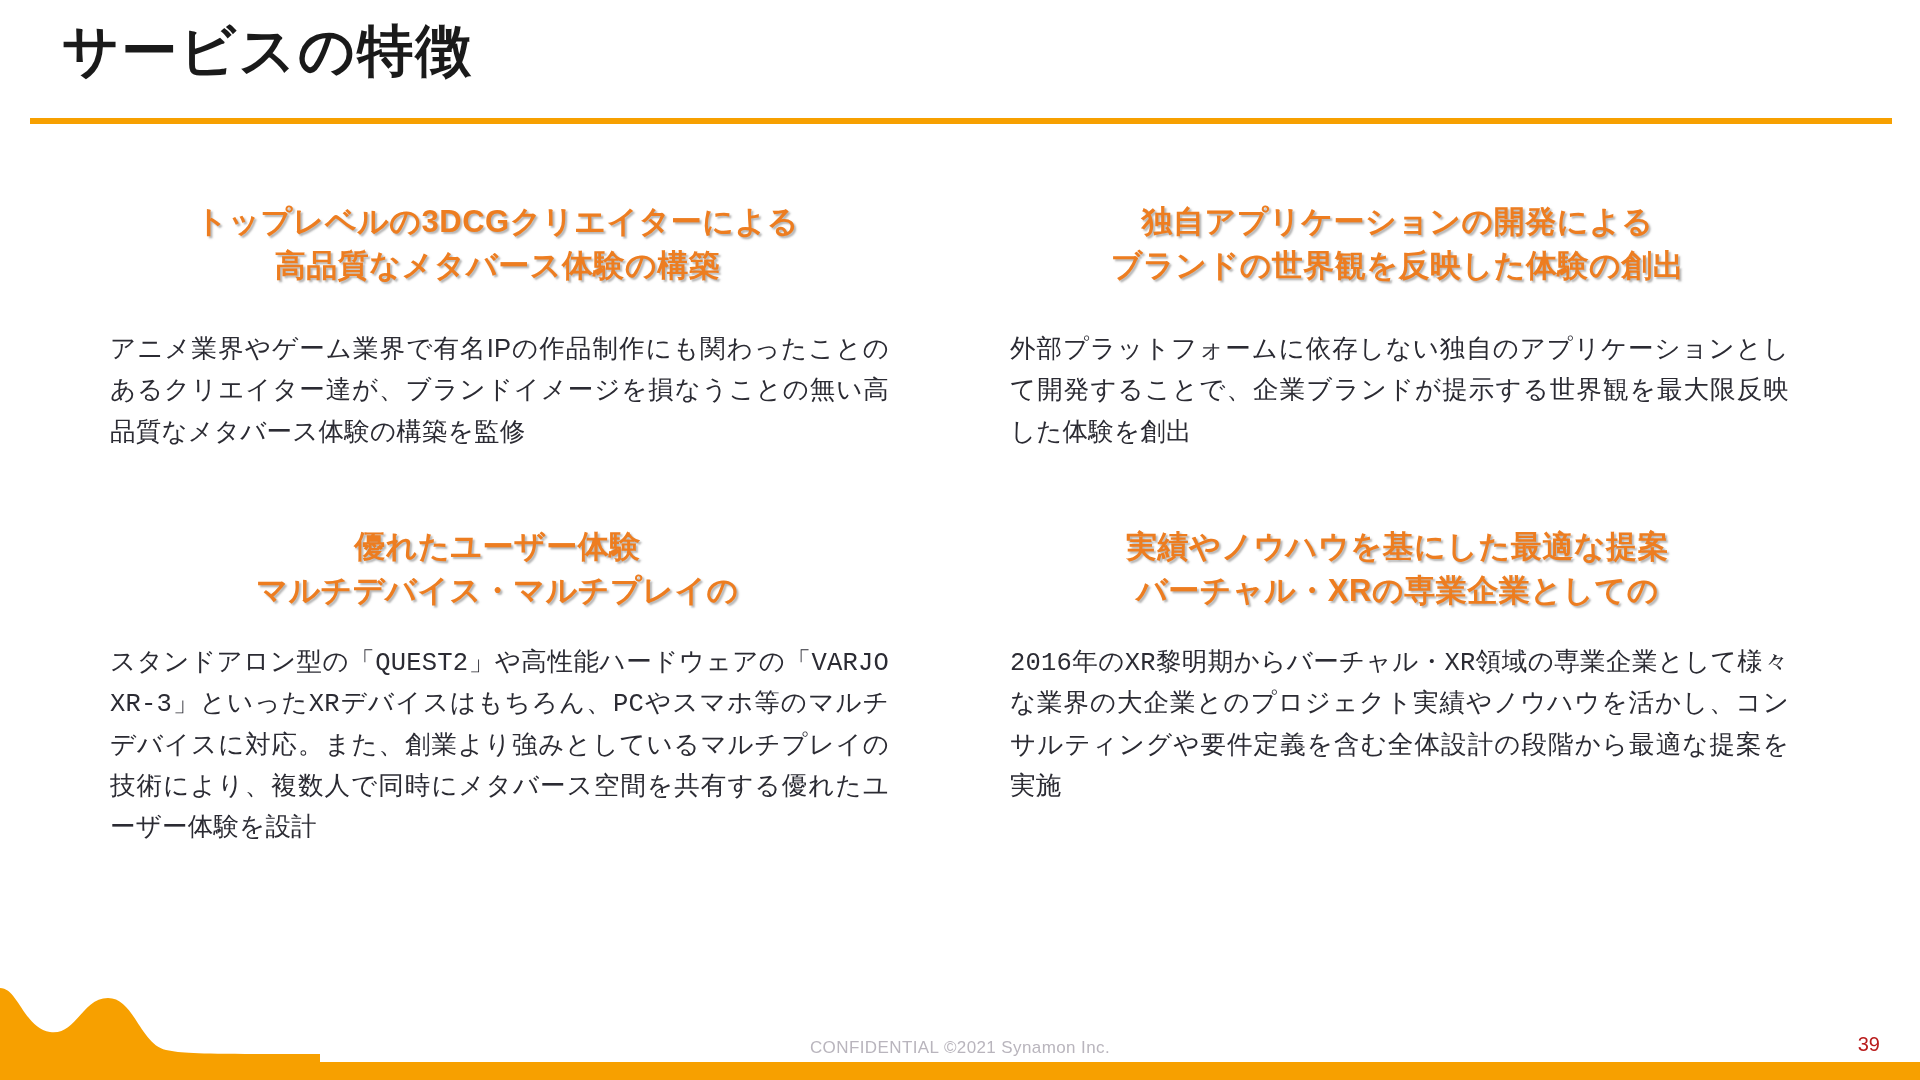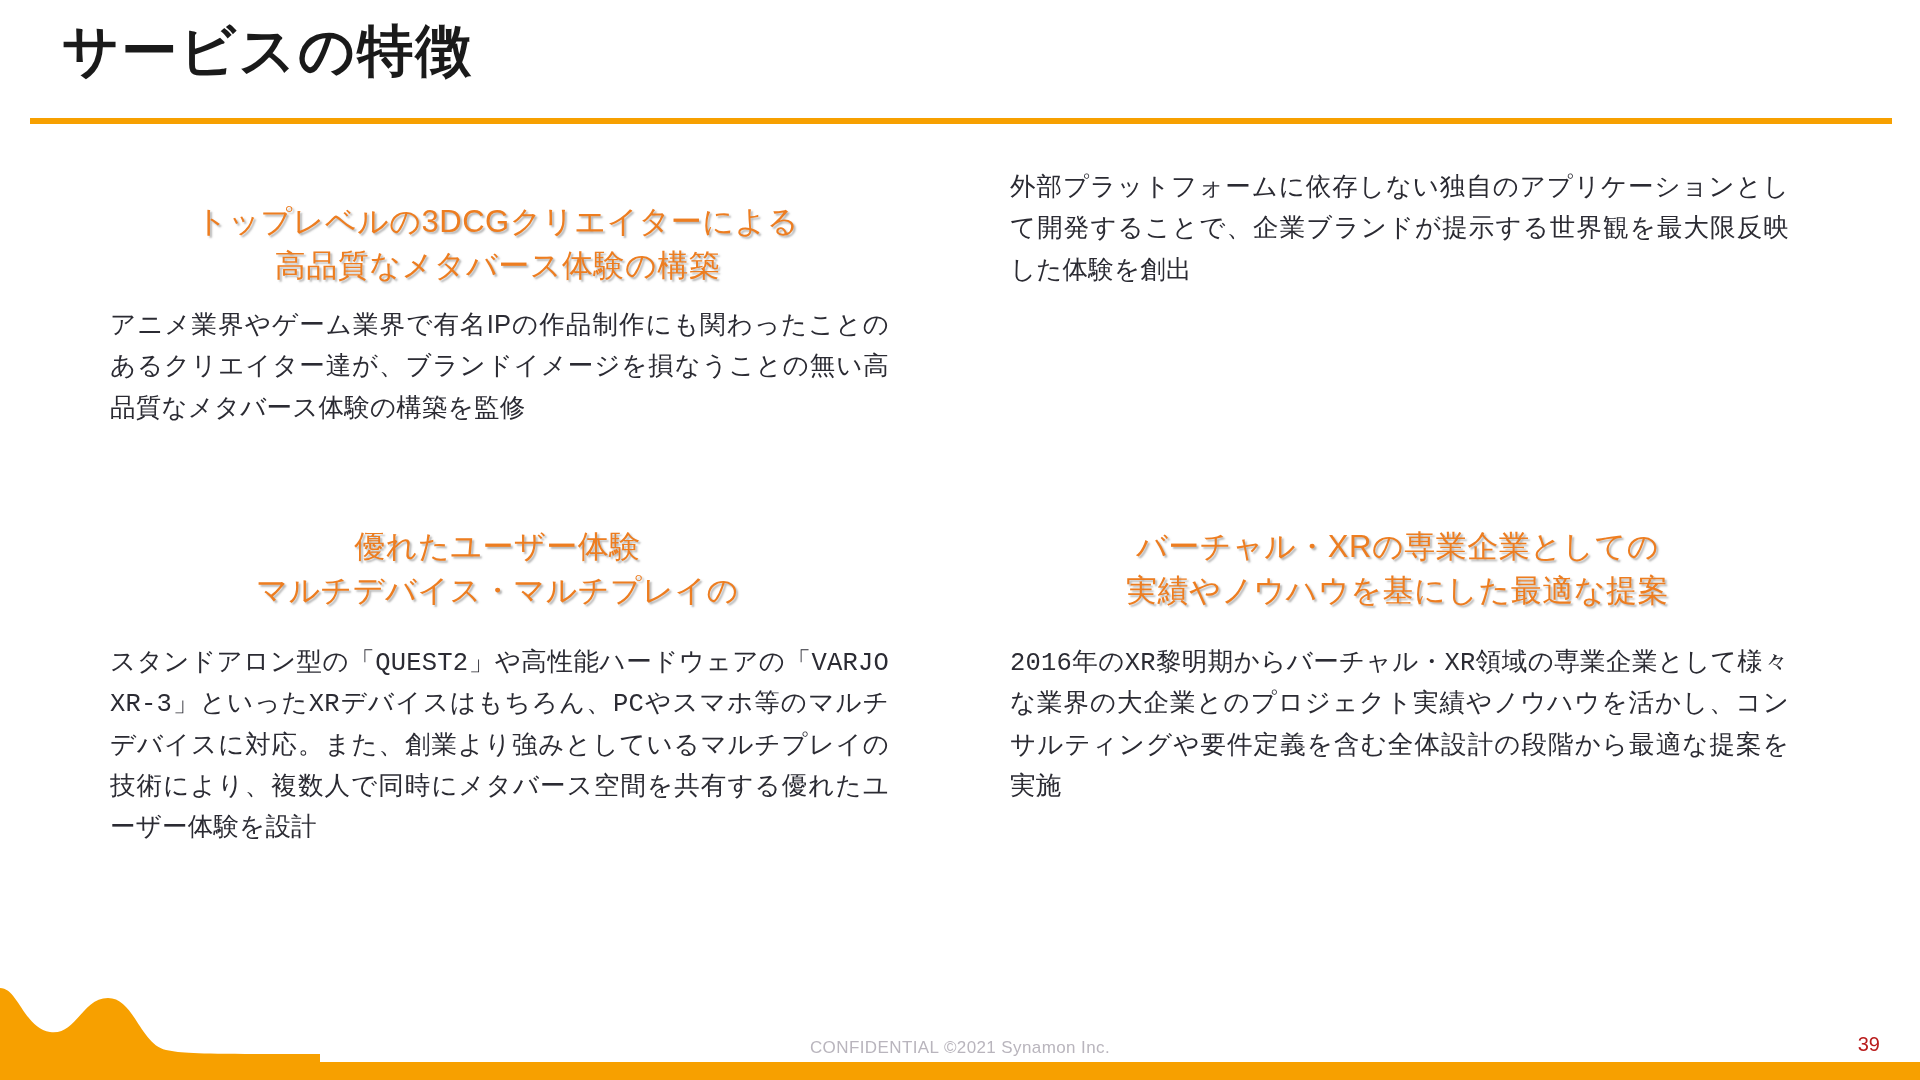--- a/index.html
+++ b/index.html
@@ -66,21 +66,21 @@
   }
 
   .card {
     position: relative;
     width: 795px;
     box-sizing: border-box;
   }
 
   .card-heading {
     color: #ed7d20;
-    font-weight: normal;
+    font-weight: bold;
     font-size: 31px;
     line-height: 1.42;
     text-align: center;
     letter-spacing: 0.5px;
     text-shadow: 2px 2px 2px rgba(120,120,120,0.55);
     margin: 0;
     padding: 0 20px;
   }
   .card-heading .hl { display: block; }
 
@@ -90,21 +90,21 @@
     font-size: 25.5px;
     line-height: 1.62;
     letter-spacing: 0.2px;
     text-align: justify;
     padding: 0 6px 0 10px;
   }
 
   
   .row1 .card-heading { padding-top: 50px; }
   .row2 .card-heading { padding-top: 20px; }
-  .row1 .card-body { margin-top: 16px; }
+  .row1 .card-body { margin-top: 40px; }
   .row2 .card-body { margin-top: 30px; font-family: Liberation Mono, monospace; }
 
   
   .footer-bar {
     position: absolute;
     left: 0;
     bottom: 0;
     width: 1920px;
     height: 18px;
     background: #f7a000;
@@ -150,35 +150,39 @@
 
     <div class="card row1">
       <div class="card-heading">
         <span class="hl">トップレベルの3DCGクリエイターによる</span>
         <span class="hl">高品質なメタバース体験の構築</span>
       </div>
       <div class="card-body">アニメ業界やゲーム業界で有名IPの作品制作にも関わったことのあるクリエイター達が、ブランドイメージを損なうことの無い高品質なメタバース体験の構築を監修</div>
     </div>
 
     <div class="card row1">
+      <div class="card-heading">
+        <span class="hl">独自アプリケーションの開発による</span>
+        <span class="hl">ブランドの世界観を反映した体験の創出</span>
+      </div>
       <div class="card-body">外部プラットフォームに依存しない独自のアプリケーションとして開発することで、企業ブランドが提示する世界観を最大限反映した体験を創出</div>
     </div>
 
     <div class="card row2">
       <div class="card-heading">
         <span class="hl">優れたユーザー体験</span>
         <span class="hl">マルチデバイス・マルチプレイの</span>
       </div>
       <div class="card-body">スタンドアロン型の「QUEST2」や高性能ハードウェアの「VARJO XR-3」といったXRデバイスはもちろん、PCやスマホ等のマルチデバイスに対応。また、創業より強みとしているマルチプレイの技術により、複数人で同時にメタバース空間を共有する優れたユーザー体験を設計</div>
     </div>
 
     <div class="card row2">
       <div class="card-heading">
+        <span class="hl">実績やノウハウを基にした最適な提案</span>
         <span class="hl">バーチャル・XRの専業企業としての</span>
-        <span class="hl">実績やノウハウを基にした最適な提案</span>
       </div>
       <div class="card-body">2016年のXR黎明期からバーチャル・XR領域の専業企業として様々な業界の大企業とのプロジェクト実績やノウハウを活かし、コンサルティングや要件定義を含む全体設計の段階から最適な提案を実施</div>
     </div>
 
   </div>
 
   <div class="footer-wave">
     <svg width="320" height="110" viewBox="0 0 320 110" xmlns="http://www.w3.org/2000/svg">
       <path d="M0,18 C18,18 24,58 50,62 C76,66 82,28 108,28 C134,28 140,74 166,80 C186,84 200,84 320,84 L320,110 L0,110 Z" fill="#f7a000"></path>
     </svg>

